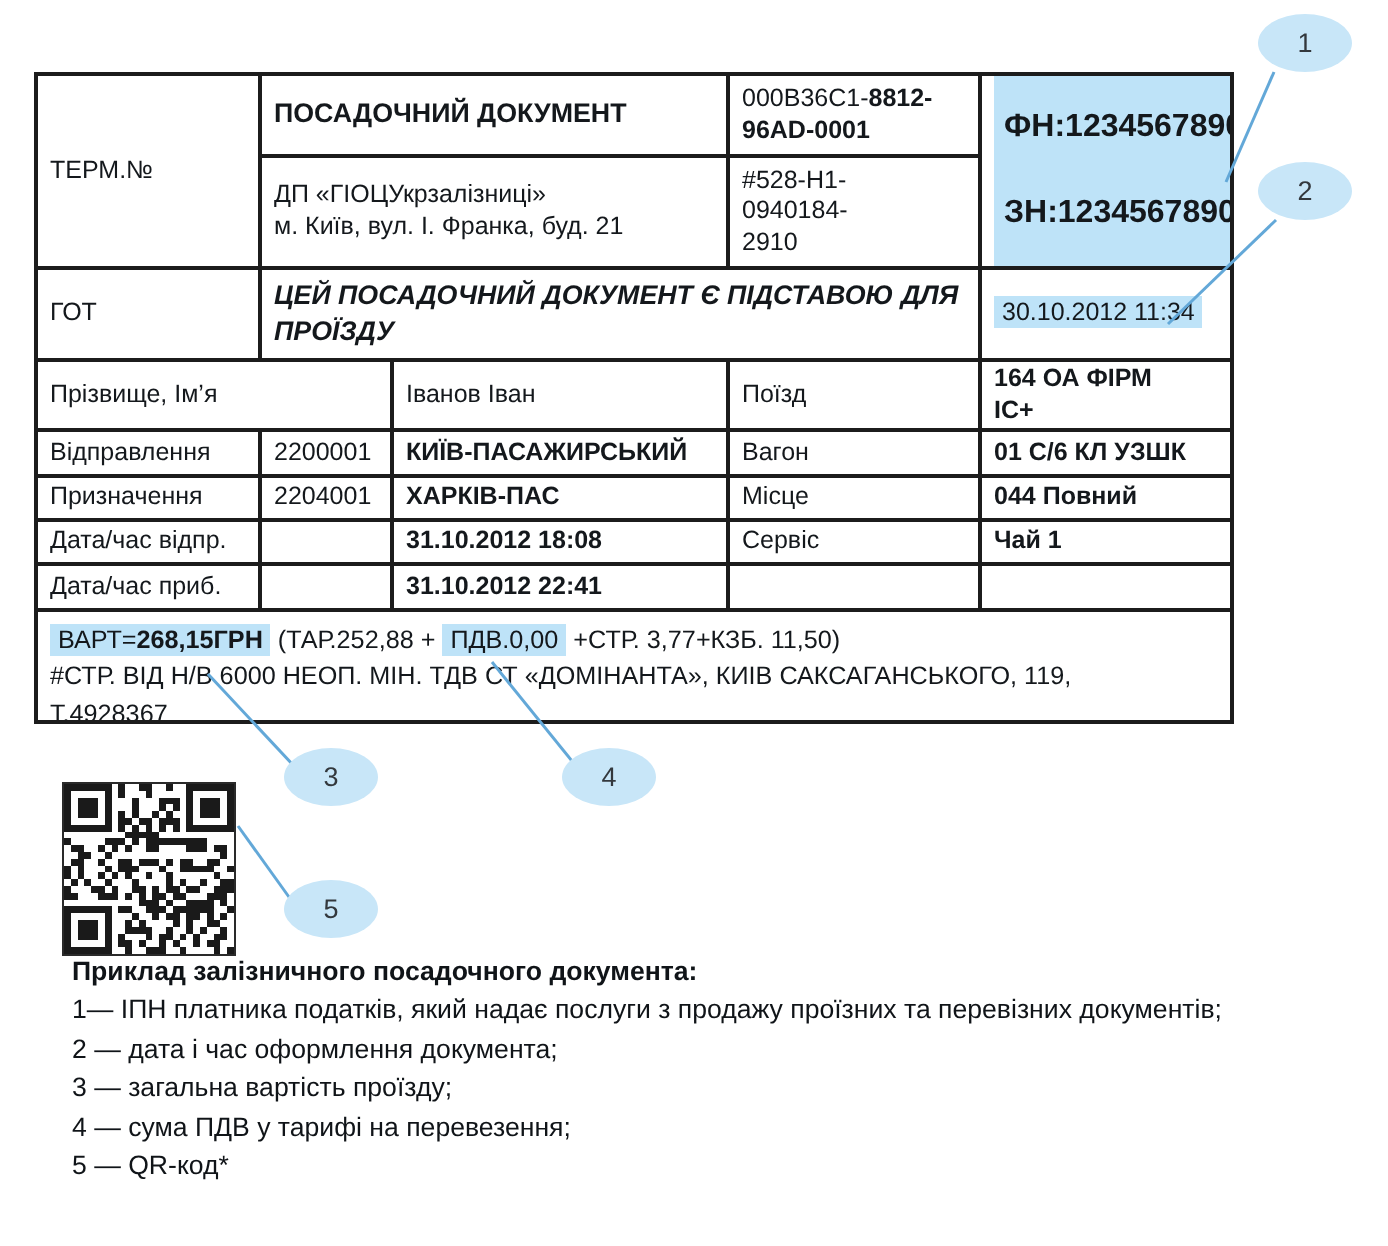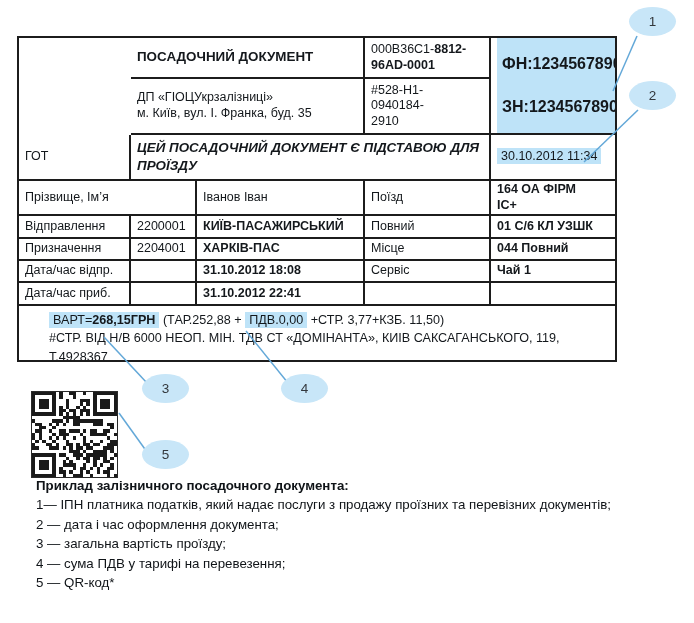--- a/index.html
+++ b/index.html
@@ -15,21 +15,21 @@
     grid-template-rows:41px 56px 46px 35px 23px 22px 22px 23px 54px;
     border:2px solid #1c1c1c;
     font-size:12.5px; line-height:1.25;
   }
   .cell {
     box-sizing:border-box; border-right:2px solid #1c1c1c; border-bottom:2px solid #1c1c1c;
     padding:1px 6px; display:flex; flex-direction:column; justify-content:center;
     overflow:hidden; white-space:pre-line;
   }
   .no-r { border-right:none; }
-  .no-b { border-bottom:none;margin-left:24px; }
+  .no-b { border-bottom:none; }
   .b { font-weight:bold; }
   .big { font-size:13.4px; }
   .hl { background:var(--hl,#bee3f8); padding:1px 4px; }
   .tax-block {
     background:var(--hl,#bee3f8); align-self:flex-start; margin-left:0px;
     padding:3px 5px 4px 5px; font-weight:bold; font-size:16px; line-height:1.35;
   }
   .statement { font-weight:bold; font-size:13.4px; line-height:1.32;font-style:italic; }
   .fare-cell { justify-content:flex-start; padding-top:5px; line-height:1.45; font-size:12.6px; white-space:normal; }
   .inline-hl-wrap { display:inline; }
@@ -50,41 +50,44 @@
   .legend { position:absolute; left:36px; top:476px; font-size:13.3px; line-height:19.4px; color:#101418; }
   .legend .title { font-weight:bold; }
 </style>
 </head>
 <body>
 
 <div id="page" style="--hl: #bee3f8; --co: #c8e6f8;">
 
   <div class="doc-table">
 
+    <div class="cell" style="grid-row:1/3;grid-column:1">
+      <span>ТЕРМ.№</span>
+    </div>
 
     <div class="cell b big" style="grid-row:1;grid-column:2/4">
       <span>ПОСАДОЧНИЙ ДОКУМЕНТ</span>
     </div>
 
     <div class="cell" style="grid-row:1;grid-column:4;white-space:normal">
       <span><span>000B36C1-</span><b>8812-96AD-0001</b></span>
     </div>
 
     <div class="cell no-r" style="grid-row:1/3;grid-column:5">
       <div class="tax-block">
         <div>ПН:047130326141</div>
         <div>ФН:1234567890</div>
         <div>ЗН:1234567890</div>
         <div>ФК:12345678910</div>
       </div>
     </div>
 
     <div class="cell" style="grid-row:2;grid-column:2/4">
       <div>ДП «ГІОЦУкрзалізниці»</div>
-      <div>м. Київ, вул. І. Франка, буд. 35</div>
+      <div>м. Київ, вул. І. Франка, буд. 21</div>
     </div>
 
     <div class="cell" style="grid-row:2;grid-column:4">
       <span>#528-H1-
 0940184-
 2910</span>
     </div>
 
     <div class="cell" style="grid-row:3;grid-column:1">
       <span>ГОТ</span>
@@ -115,21 +118,21 @@
     <div class="cell" style="grid-row:5;grid-column:1">
       <span>Відправлення</span>
     </div>
     <div class="cell" style="grid-row:5;grid-column:2">
       <span>2200001</span>
     </div>
     <div class="cell b" style="grid-row:5;grid-column:3">
       <span>КИЇВ-ПАСАЖИРСЬКИЙ</span>
     </div>
     <div class="cell" style="grid-row:5;grid-column:4">
-      <span>Повний</span>
+      <span>Вагон</span>
     </div>
     <div class="cell b no-r" style="grid-row:5;grid-column:5">
       <span>01 С/6 КЛ УЗШК</span>
     </div>
 
     <div class="cell" style="grid-row:6;grid-column:1">
       <span>Призначення</span>
     </div>
     <div class="cell" style="grid-row:6;grid-column:2">
       <span>2204001</span>

